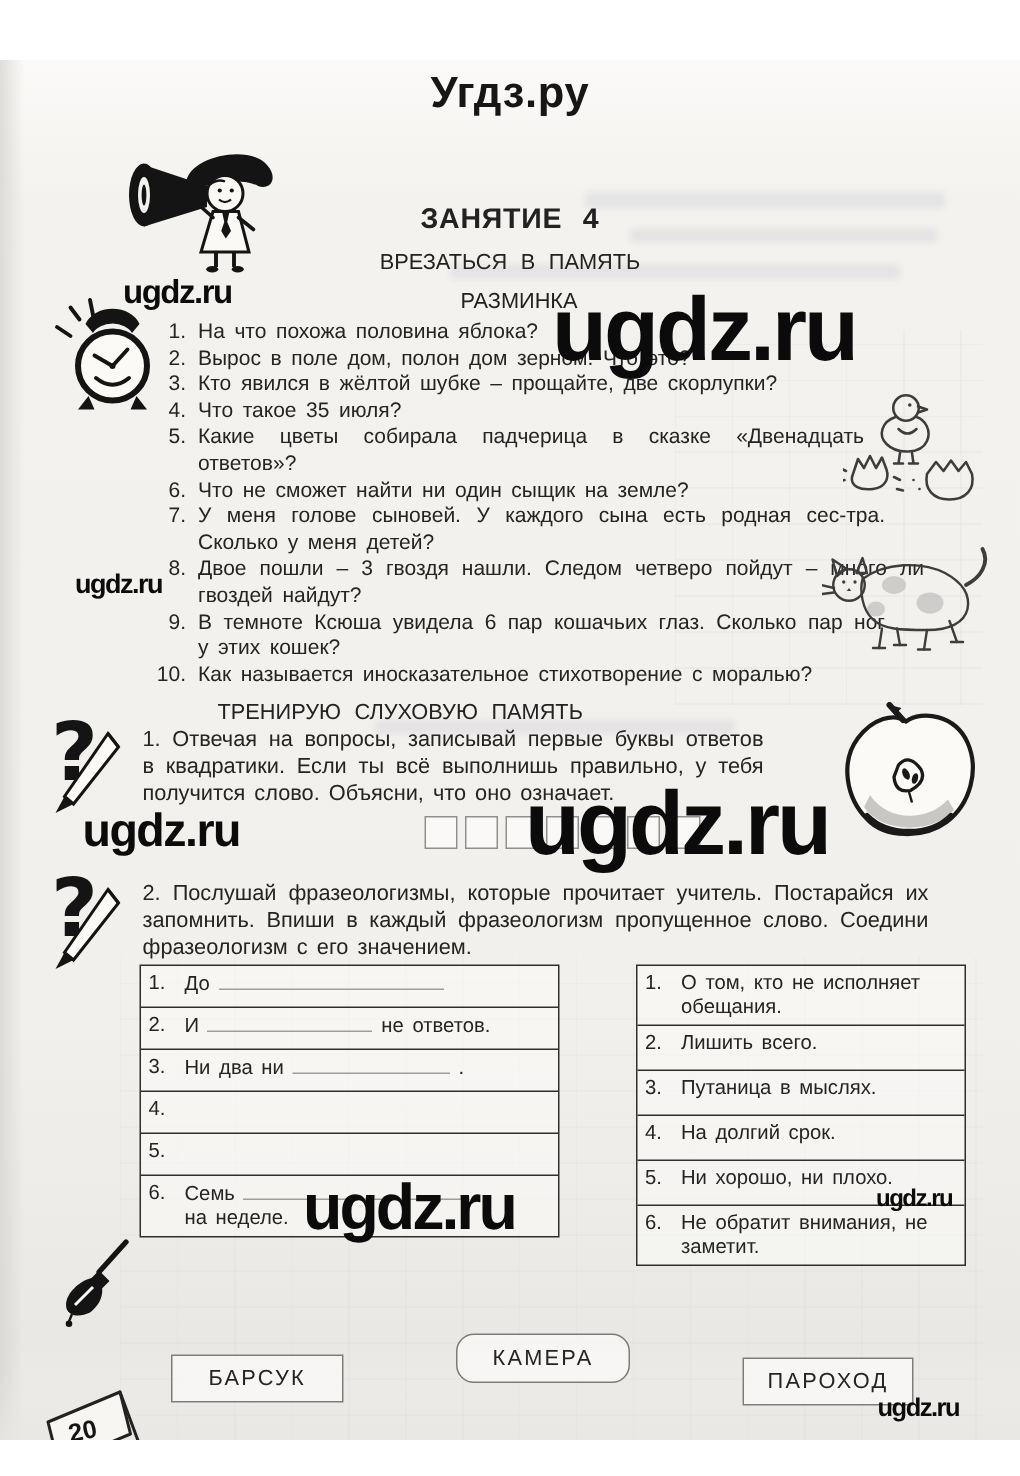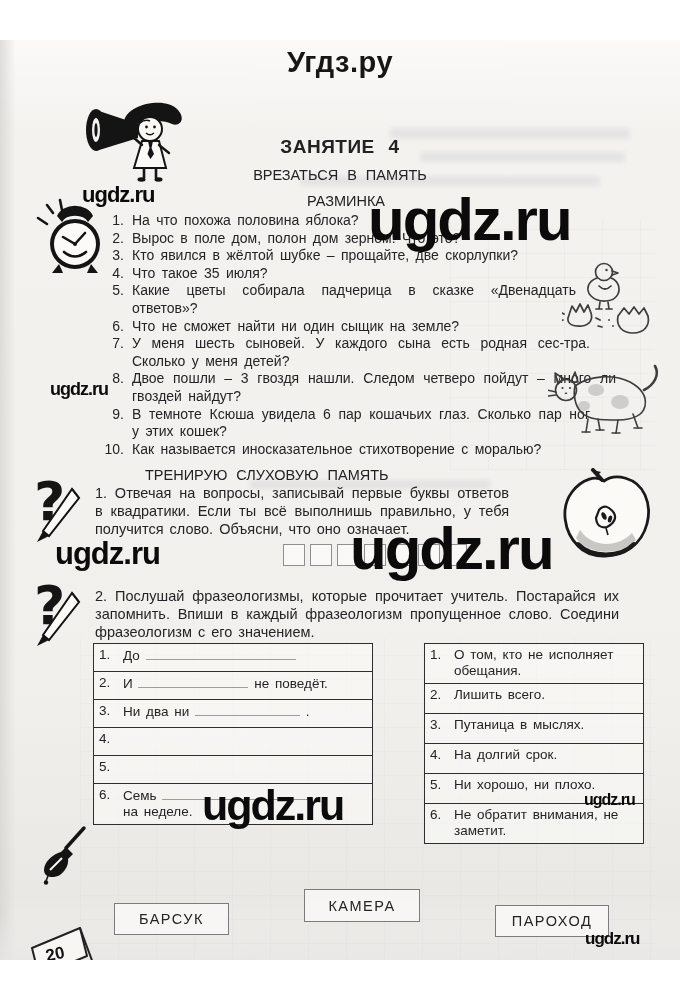--- a/index.html
+++ b/index.html
@@ -58,21 +58,21 @@
   .tbl-right .trow{min-height:22px;}
   .blank{display:inline-block;height:12px;border-bottom:1.2px solid #9d9d9d;
     vertical-align:baseline;background:transparent;}
   .b150{width:150px;} .b110{width:110px;} .b105{width:105px;}
   .line2{display:block;}
 
   .wbox{position:absolute;border:1.2px solid #7c7c7c;background:rgba(251,250,248,.75);
     display:flex;align-items:center;justify-content:center;
     font-size:14.5px;letter-spacing:1.5px;color:#242424;}
   .wbox-1{left:114px;top:863px;width:113px;height:30px;}
-  .wbox-2{left:304px;top:849px;width:114px;height:31px;}
+  .wbox-2{left:304px;top:849px;width:114px;height:31px;border-radius:12px;}
   .wbox-3{left:495px;top:865px;width:112px;height:30px;}
 
   .wm{position:absolute;font-weight:bold;color:#0b0b0b;line-height:1;letter-spacing:-1px;white-space:nowrap;}
   .wm-a{left:82px;top:144px;font-size:22px;}
   .wm-b{left:368px;top:150px;font-size:60px;letter-spacing:-2px;}
   .wm-c{left:50px;top:340px;font-size:18px;}
   .wm-d{left:55px;top:498px;font-size:31px;}
   .wm-e{left:350px;top:479px;font-size:60px;letter-spacing:-2px;}
   .wm-f{left:202px;top:744px;font-size:43px;letter-spacing:-2px;}
   .wm-g{left:584px;top:752px;font-size:16px;}
@@ -160,21 +160,21 @@
     <div class="q-item q5">
         <span class="q-num">5.</span>
         <span class="q-text">Какие цветы собирала падчерица в сказке «Двенадцать ответов»?</span>
       </div>
     <div class="q-item">
         <span class="q-num">6.</span>
         <span class="q-text">Что не сможет найти ни один сыщик на земле?</span>
       </div>
     <div class="q-item q7">
         <span class="q-num">7.</span>
-        <span class="q-text">У меня шесть сыновей. У каждого сына есть родная сес-тра. Сколько у меня детей?</span>
+        <span class="q-text">У меня голове сыновей. У каждого сына есть родная сес-тра. Сколько у меня детей?</span>
       </div>
     <div class="q-item">
         <span class="q-num">8.</span>
         <span class="q-text">Двое пошли – 3 гвоздя нашли. Следом четверо пойдут – много ли гвоздей найдут?</span>
       </div>
     <div class="q-item q9">
         <span class="q-num">9.</span>
         <span class="q-text">В темноте Ксюша увидела 6 пар кошачьих глаз. Сколько пар ног у этих кошек?</span>
       </div>
     <div class="q-item">
@@ -273,21 +273,21 @@
         <span>До</span>
         <span class="blank b150"></span>
         <span></span>
       </span>
     </div>
     <div class="trow">
       <span class="num">2.</span>
       <span class="cnt">
         <span>И</span>
         <span class="blank b110"></span>
-        <span>не поведёт.</span>
+        <span>не ответов.</span>
       </span>
     </div>
     <div class="trow">
       <span class="num">3.</span>
       <span class="cnt">
         <span>Ни два ни</span>
         <span class="blank b105"></span>
         <span>.</span>
       </span>
     </div>

